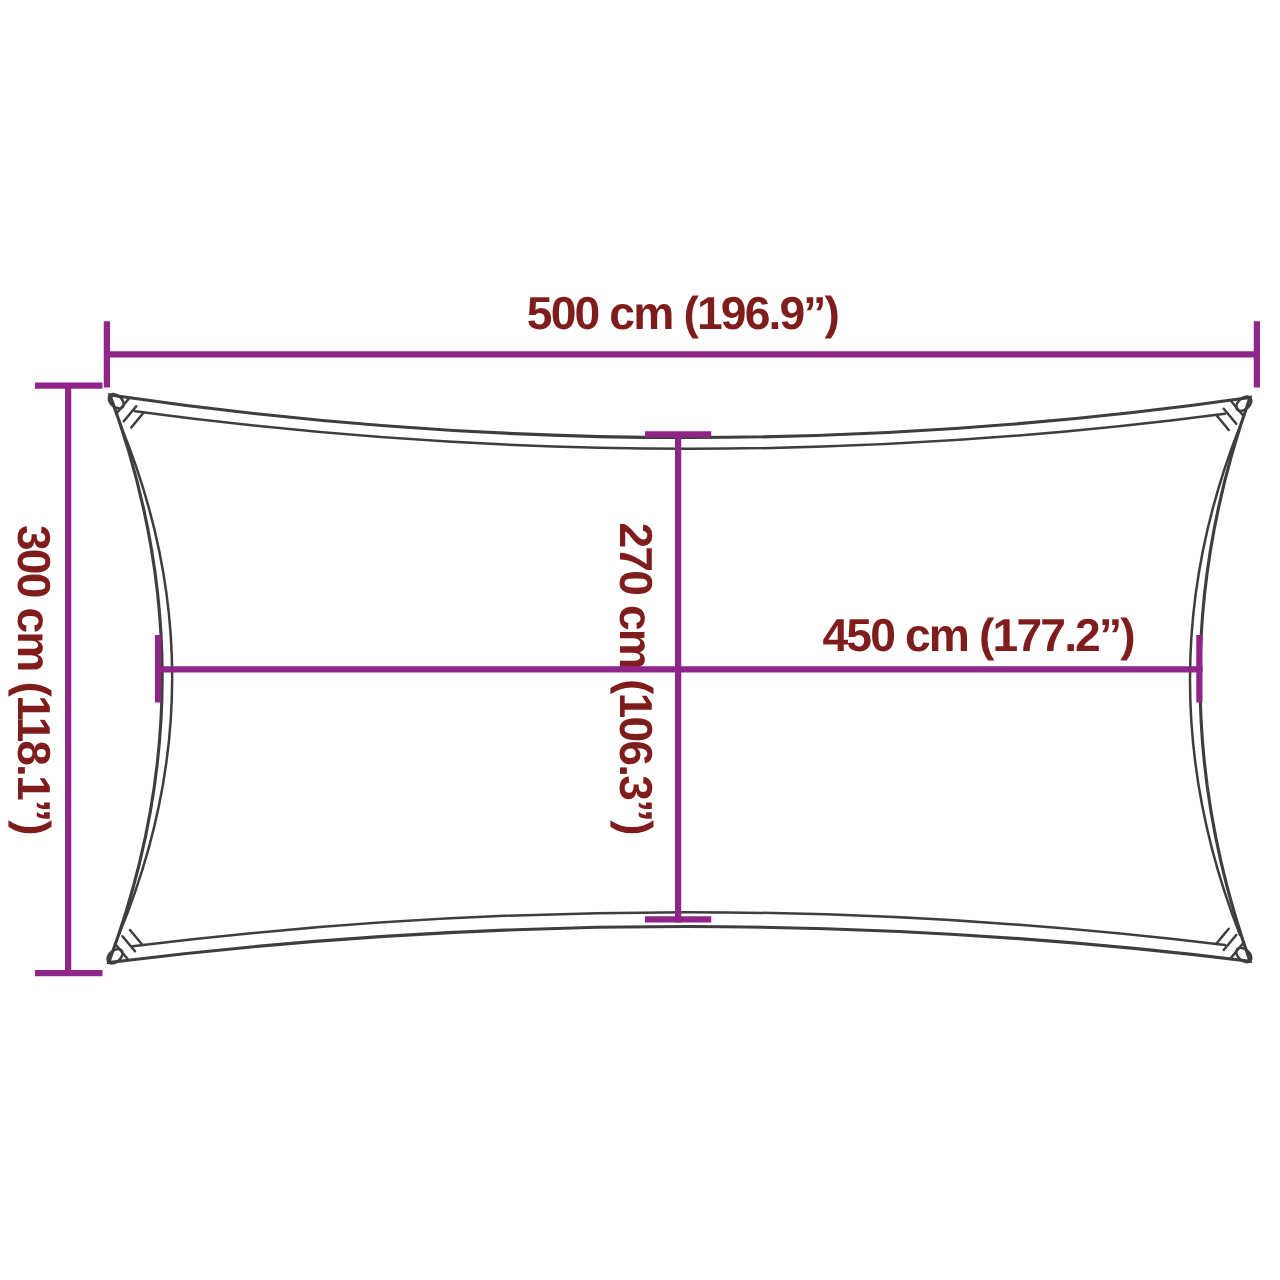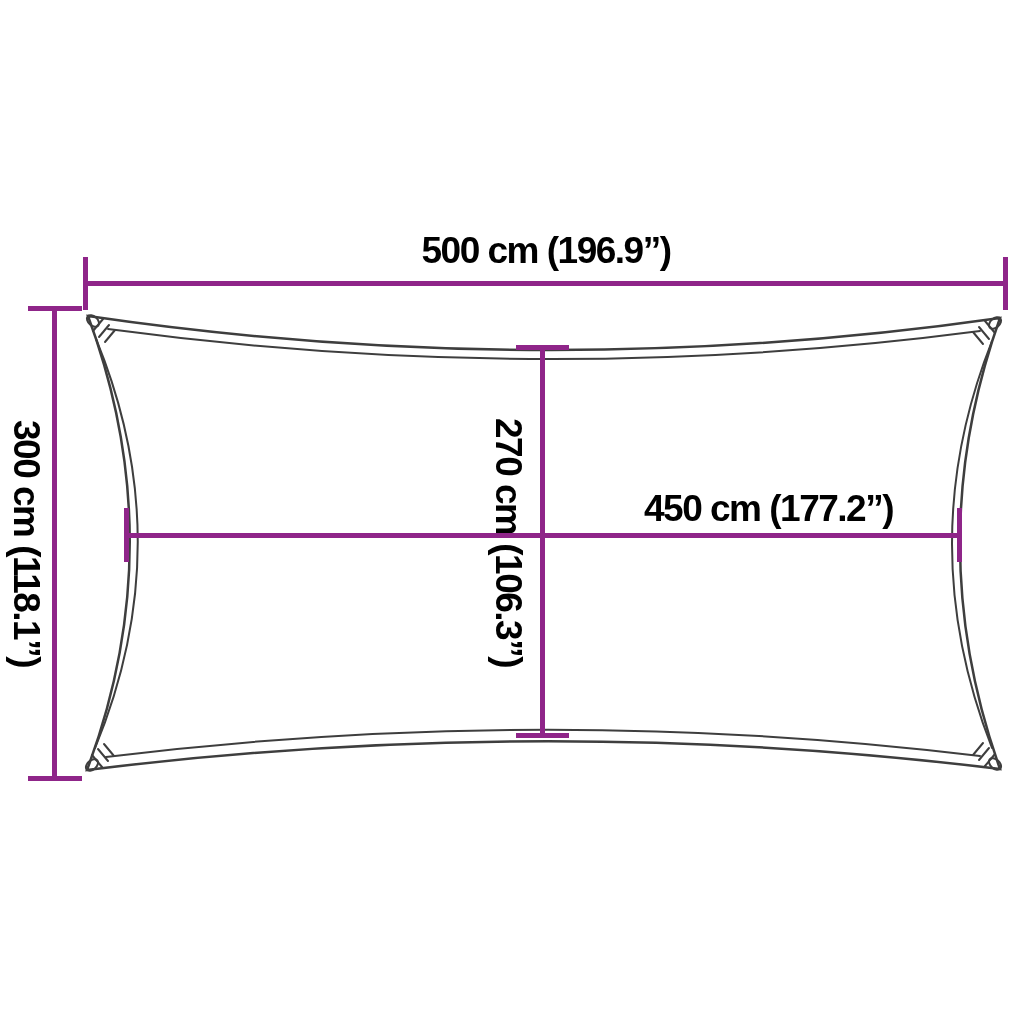--- a/index.html
+++ b/index.html
@@ -20,21 +20,21 @@
     left: 0;
     top: 0;
     width: 1024px;
     height: 1024px;
   }
   .dim {
     position: absolute;
     background: #8f2589;
   }
   .dim-label {
-    color: #000000;
+    color: #7f1d1d;
     font-size: 37px;
     font-weight: bold;
     letter-spacing: -1.5px;
     white-space: nowrap;
     line-height: 1;
   }
   .label-box {
     position: absolute;
     display: flex;
     align-items: center;
@@ -106,17 +106,17 @@
   <div class="dim" style="left:540px; top:347px; width:5px;  height:391px;"></div>
   <div class="dim" style="left:516px; top:345px; width:53px; height:5px;"></div>
   <div class="dim" style="left:516px; top:733px; width:53px; height:5px;"></div>
   <div class="label-box right-align" style="left:470px; top:347px; width:66px; height:391px;">
     <span class="dim-label vlabel" style="margin-right:9px;">270 cm (106.3”)</span>
   </div>
 
   <div class="dim" style="left:126px; top:533px; width:836px; height:5px;"></div>
   <div class="dim" style="left:124px; top:508px; width:5px; height:54px;"></div>
   <div class="dim" style="left:957px; top:508px; width:5px; height:54px;"></div>
-  <div class="label-box" style="left:561px; top:486px; width:415px; height:44px;">
+  <div class="label-box" style="left:575px; top:486px; width:415px; height:44px;">
     <span class="dim-label">450 cm (177.2”)</span>
   </div>
 
 </div>
 
 </body></html>

